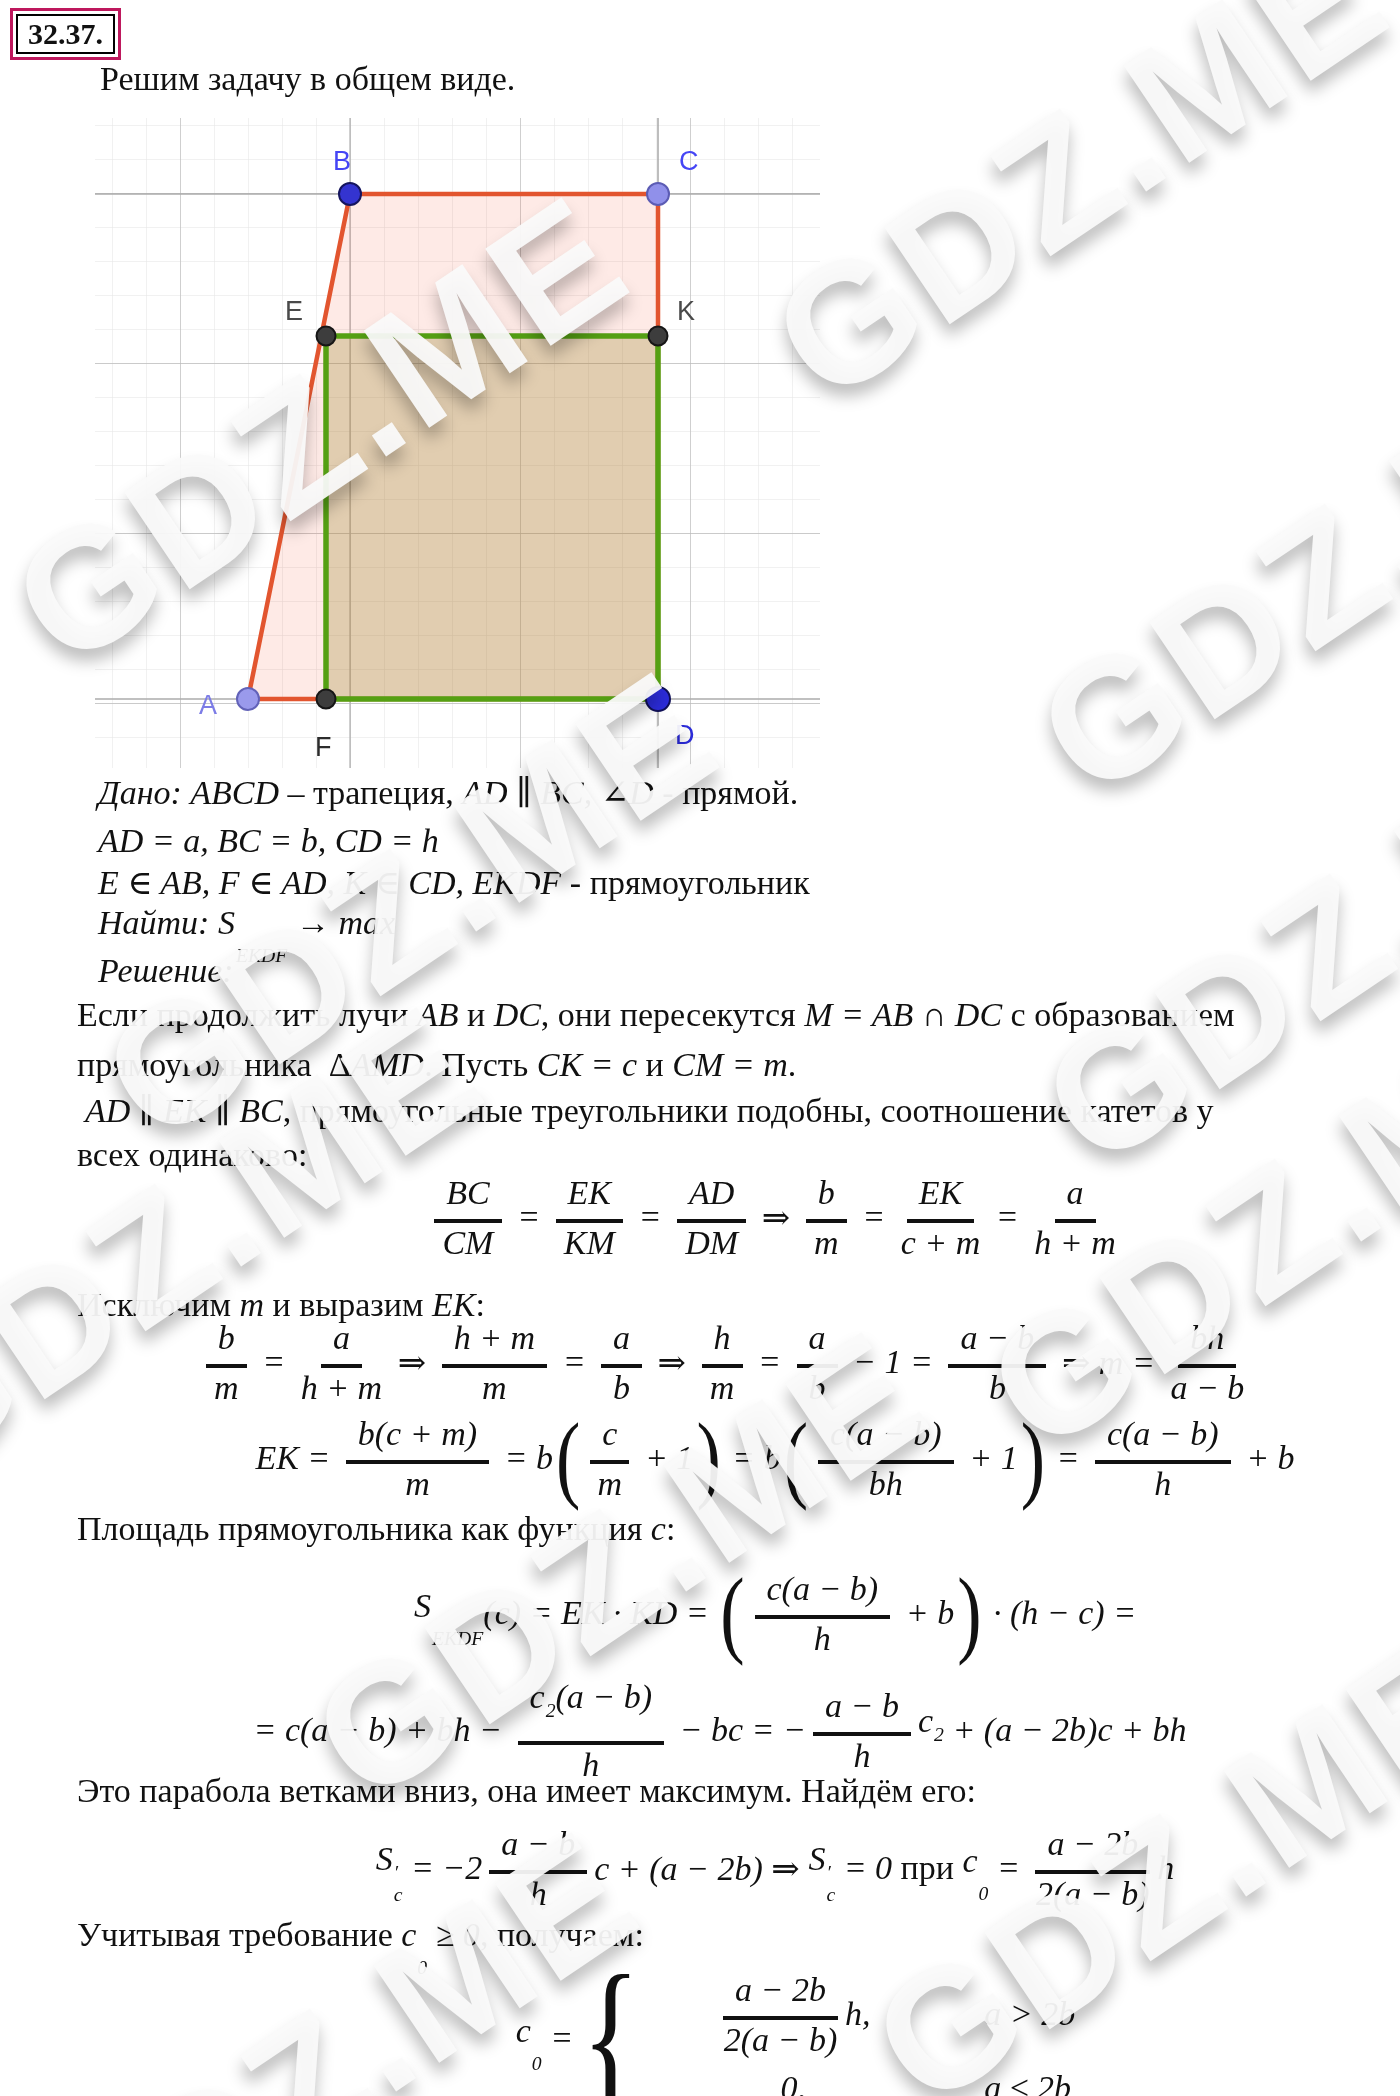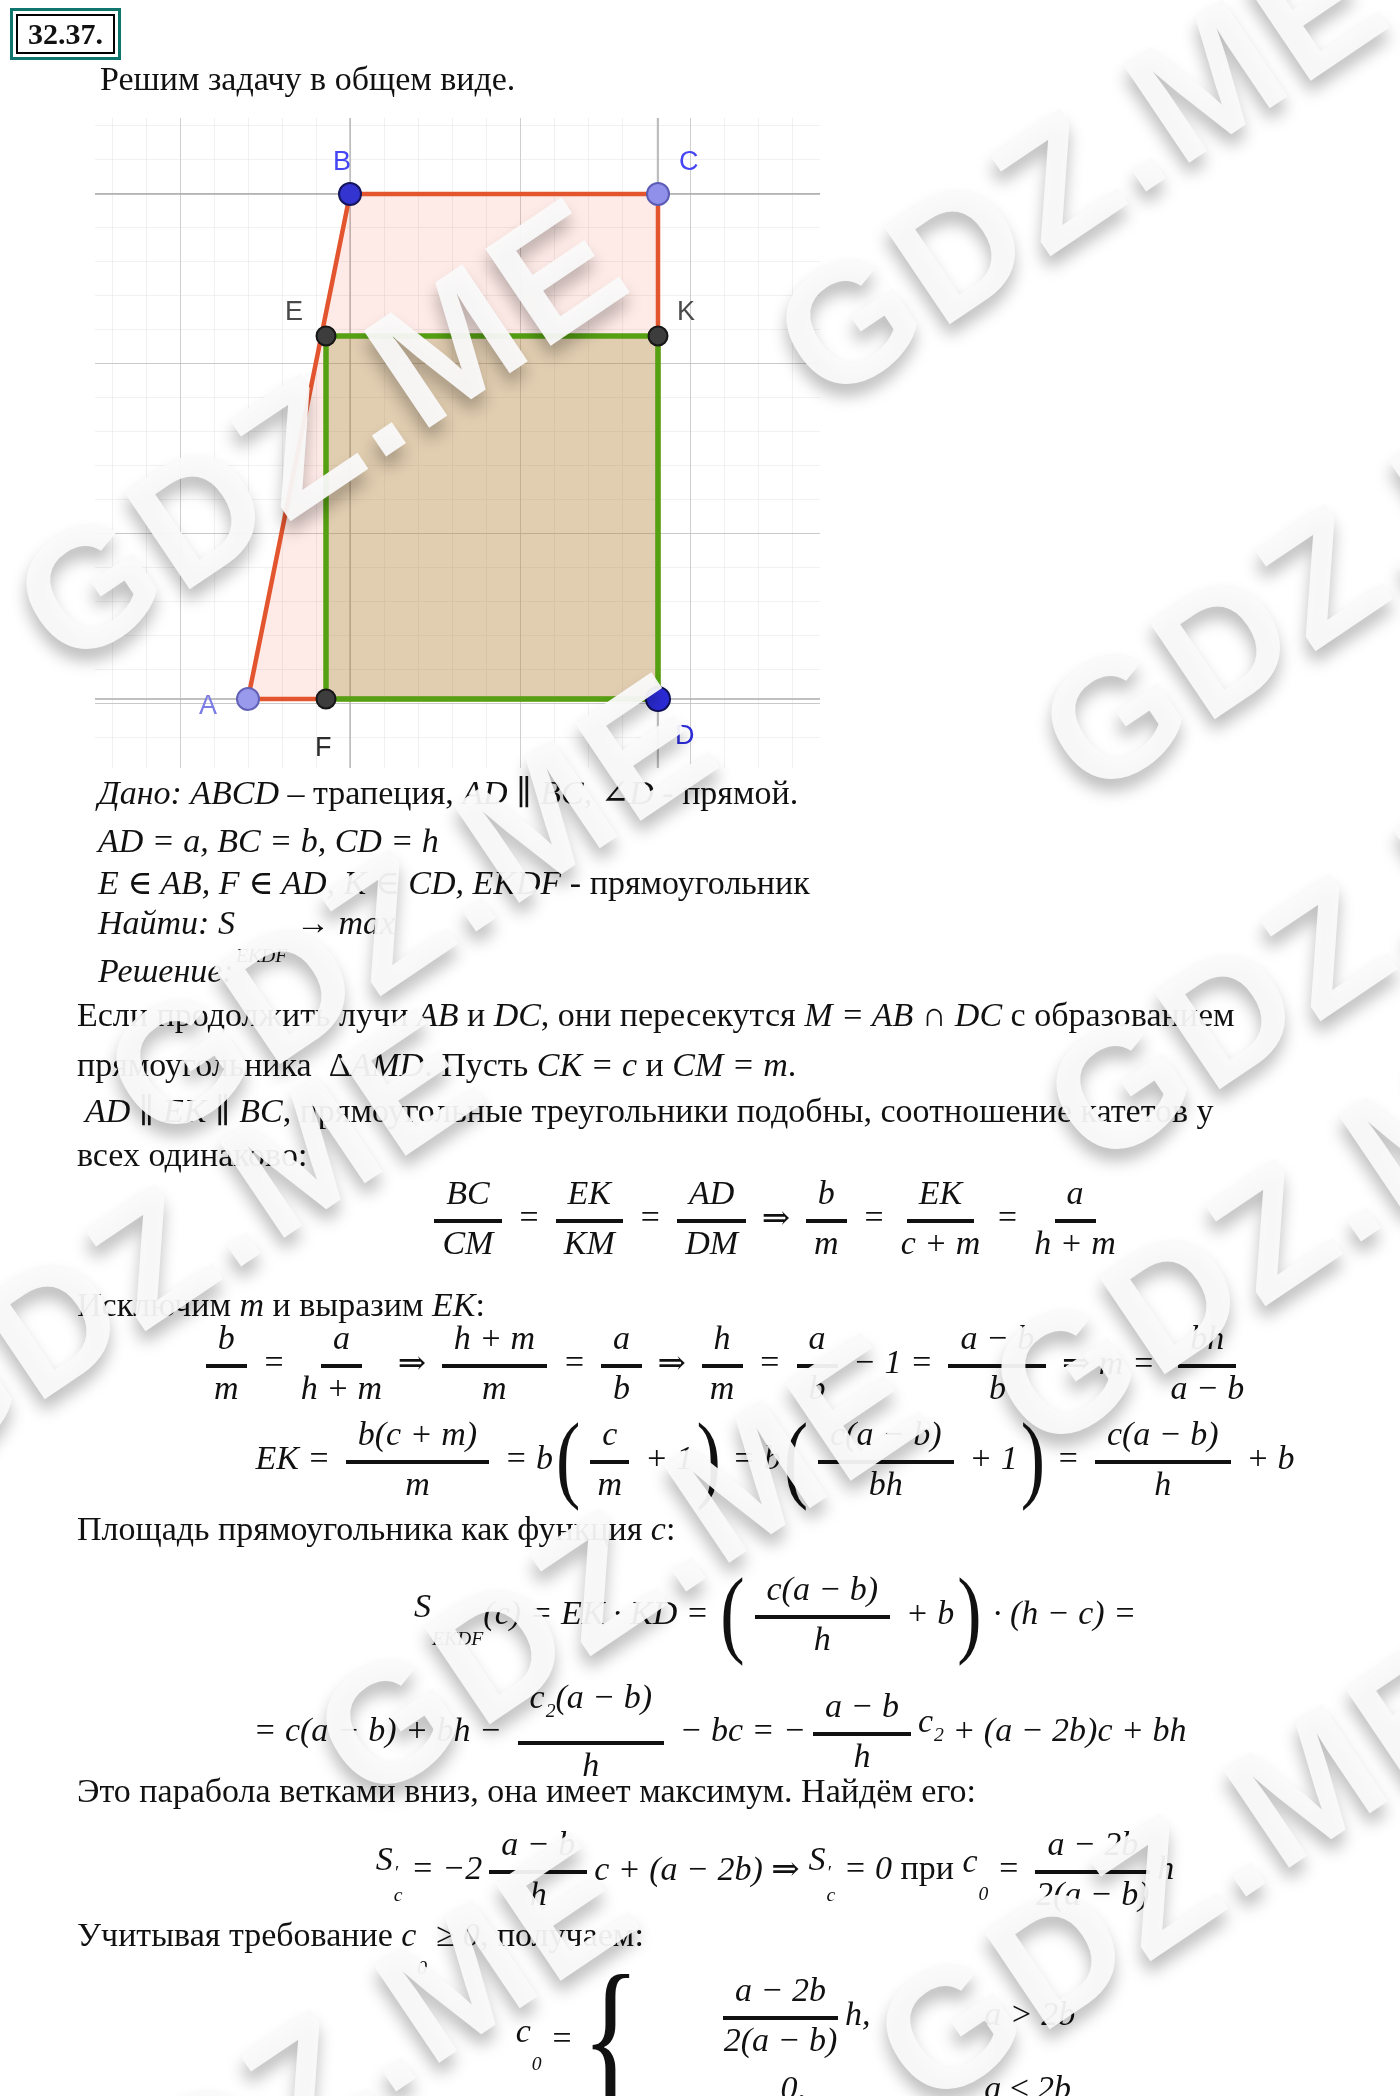--- a/index.html
+++ b/index.html
@@ -10,21 +10,21 @@
   #wmlayer{z-index:5;pointer-events:none;}
 
   
   .wm{position:absolute;font-family:"Liberation Sans","DejaVu Sans",sans-serif;
       font-weight:bold;font-size:170px;letter-spacing:5px;white-space:nowrap;
       color:rgba(250,250,250,0.94);
       text-shadow:-7px 10px 16px rgba(0,0,0,0.26);
       transform:translate(-50%,-50%) rotate(-34deg);}
 
   
-  .badge{position:absolute;left:10px;top:8px;border:3px solid #0f766e;padding:3px;background:#fff;}
+  .badge{position:absolute;left:10px;top:8px;border:3px solid #be185d;padding:3px;background:#fff;}
   .badge-inner{border:2px solid #000;padding:1px 10px;font-weight:bold;font-size:30px;line-height:34px;}
 
   
   .tline{position:absolute;left:77px;font-size:34px;line-height:46px;white-space:pre;}
   .it{font-style:italic;margin-left:21px;}
   .mi{font-style:italic;white-space:pre;}
   .mr{font-style:normal;white-space:pre;}
 
   
   .formula{position:absolute;left:0;right:0;display:flex;align-items:center;

